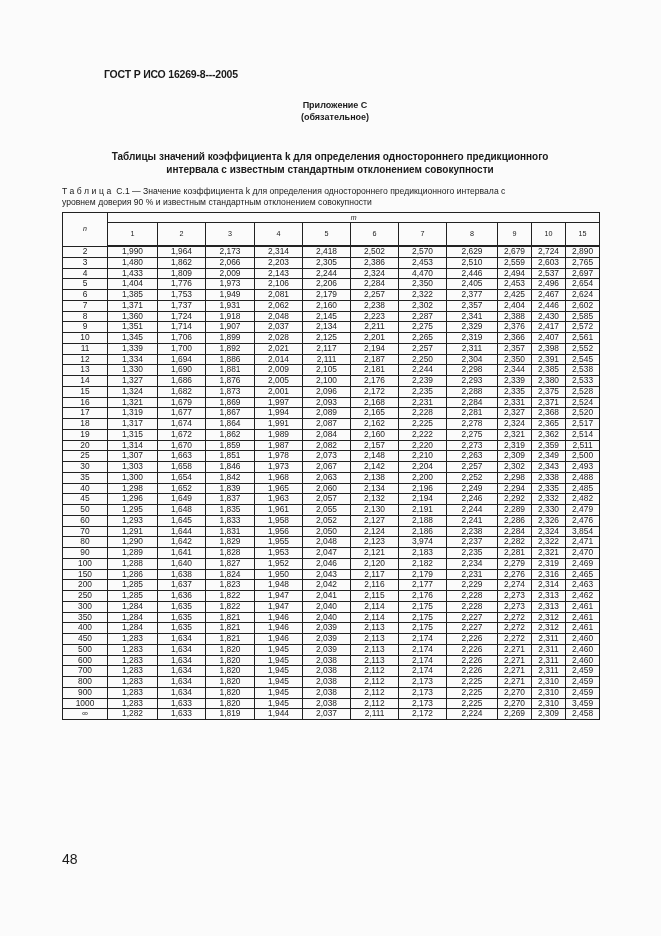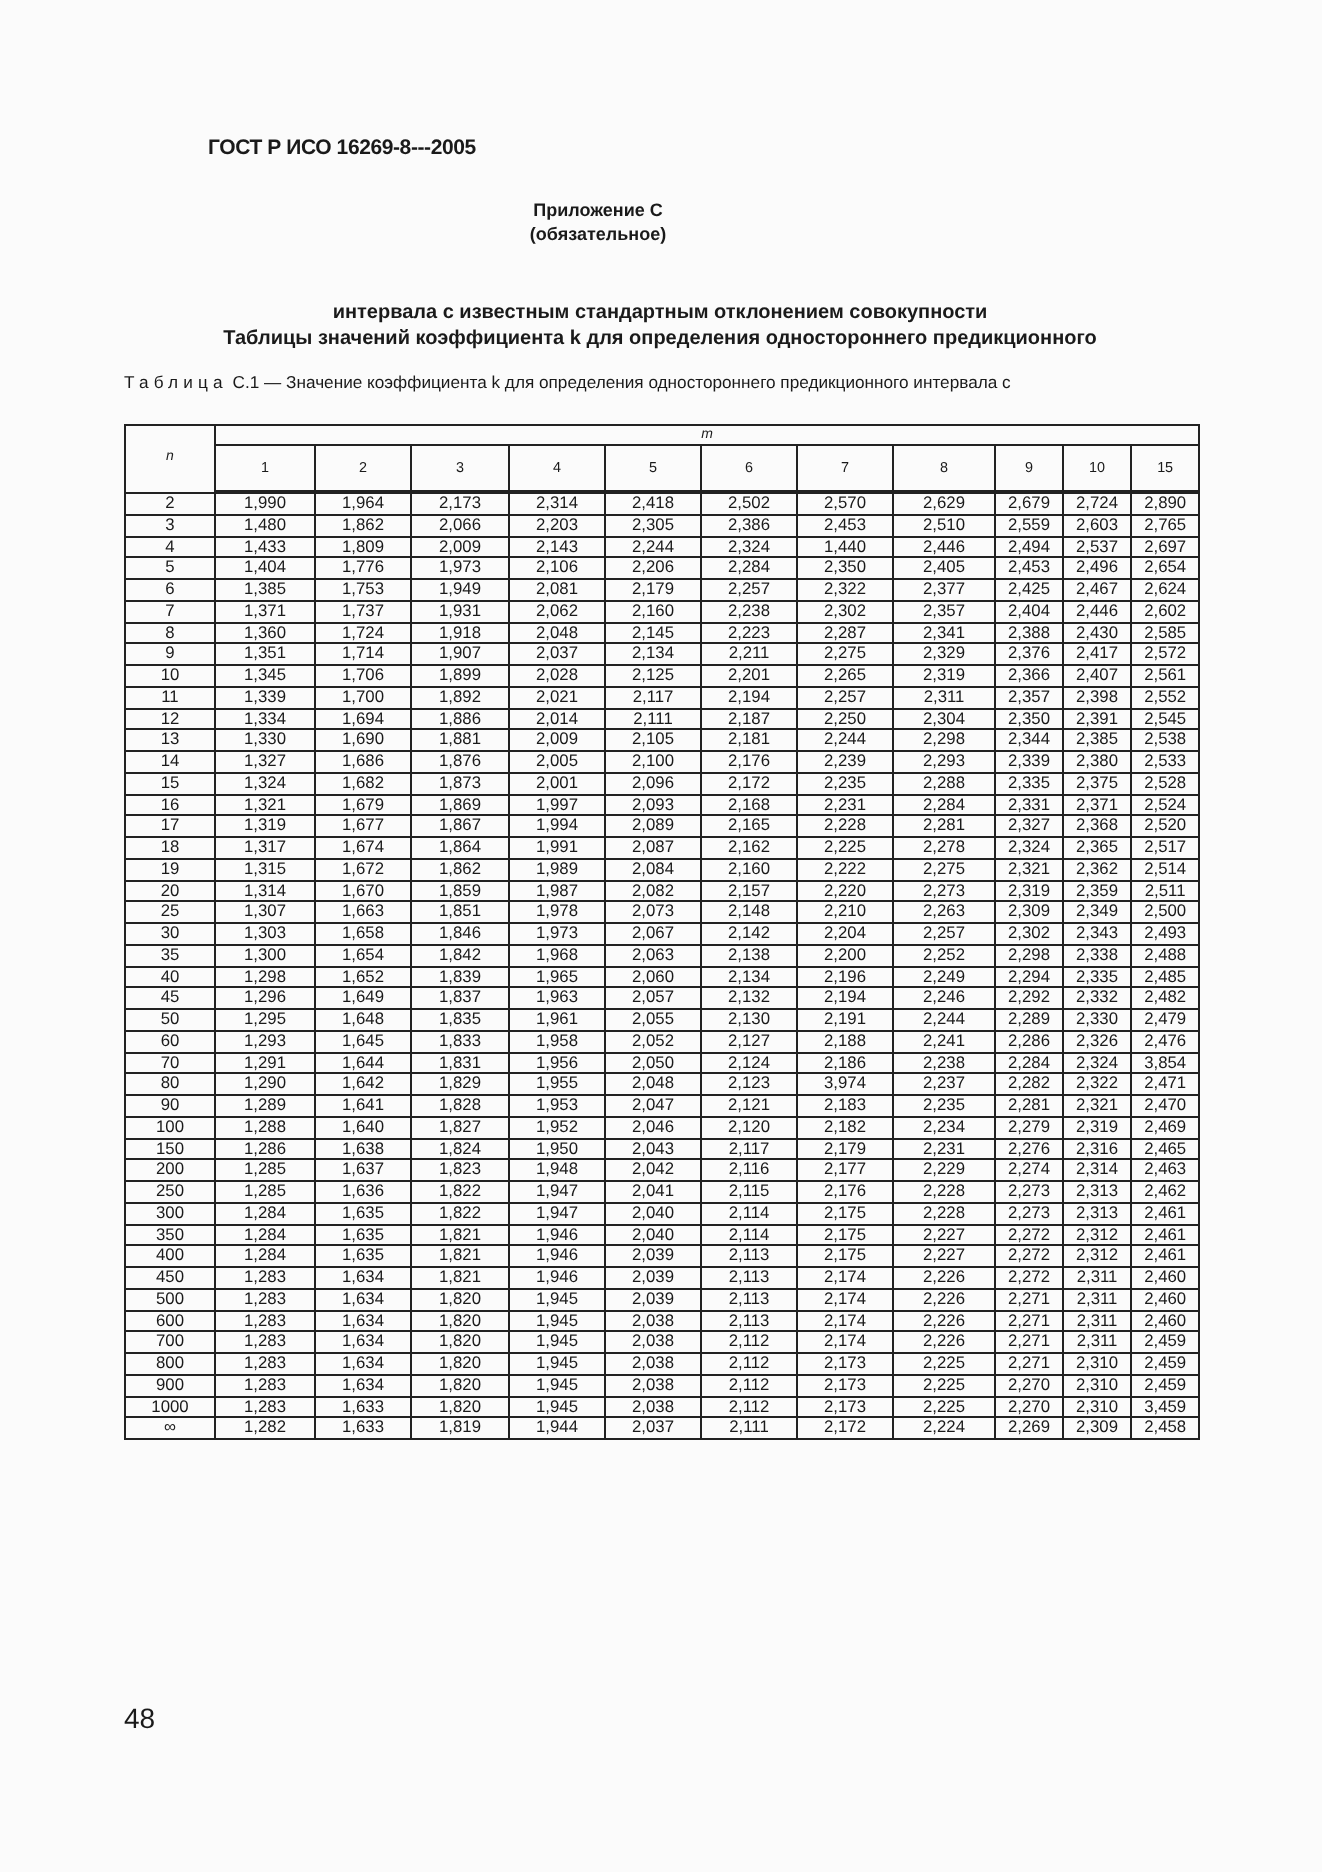--- a/index.html
+++ b/index.html
@@ -1,21 +1,21 @@
 <!DOCTYPE html>
 <html><head>
 <meta charset="utf-8">
 <style>
   html, body { margin: 0; padding: 0; }
   body {
     width: 661px; height: 936px; background: #fbfbfb; position: relative; overflow: hidden;
     font-family: "Liberation Sans", sans-serif; color: #1a1a1a;
   }
   .doc-code { position: absolute; left: 62px; top: 68px; font-size: 10.5px; font-weight: bold; letter-spacing: -0.2px; padding-left: 42px; }
-  .appendix { position: absolute; left: 0; width: 598px; text-align: center; font-size: 9px; font-weight: bold; }
+  .appendix { position: absolute; left: 0; width: 598px; text-align: center; font-size: 9px; font-weight: bold; padding-left: 36px; }
   .appendix.t1 { top: 100px; }
   .appendix.t2 { top: 112px; }
   .title { position: absolute; left: 62px; width: 536px; top: 150px; text-align: center; font-size: 10px; font-weight: bold; line-height: 13px; }
   .caption { position: absolute; left: 62px; width: 540px; top: 186px; font-size: 8.6px; line-height: 11px; }
   .caption .spaced { letter-spacing: 2.6px; text-align: center; }
   table.data {
     position: absolute; left: 62px; top: 212px; width: 537px;
     border-collapse: collapse; font-size: 8.4px; table-layout: fixed;
   }
   table.data td, table.data th {
@@ -29,26 +29,27 @@
 </style>
 </head>
 <body>
 
 <div class="doc-code">ГОСТ Р ИСО 16269-8---2005</div>
 
 <div class="appendix t1">Приложение С</div>
 <div class="appendix t2">(обязательное)</div>
 
 <div class="title">
+  <div>Таблицы значений коэффициента k для определения одностороннего предикционного</div>
   <div>интервала с известным стандартным отклонением совокупности</div>
-  <div>Таблицы значений коэффициента k для определения одностороннего предикционного</div>
 </div>
 
 <div class="caption">
   <div><span class="spaced">Таблица</span><span> С.1 — Значение коэффициента k для определения одностороннего предикционного интервала с</span></div>
+  <div>уровнем доверия 90 % и известным стандартным отклонением совокупности</div>
 </div>
 
 <table class="data">
   <colgroup>
     <col style="width:45px">
       <col style="width:50px">
       <col style="width:48px">
       <col style="width:49px">
       <col style="width:48px">
       <col style="width:48px">
@@ -108,21 +109,21 @@
         <td>2,765</td>
       </tr>
       <tr>
         <td>4</td>
         <td>1,433</td>
         <td>1,809</td>
         <td>2,009</td>
         <td>2,143</td>
         <td>2,244</td>
         <td>2,324</td>
-        <td>1,440</td>
+        <td>4,470</td>
         <td>2,446</td>
         <td>2,494</td>
         <td>2,537</td>
         <td>2,697</td>
       </tr>
       <tr>
         <td>5</td>
         <td>1,404</td>
         <td>1,776</td>
         <td>1,973</td>

